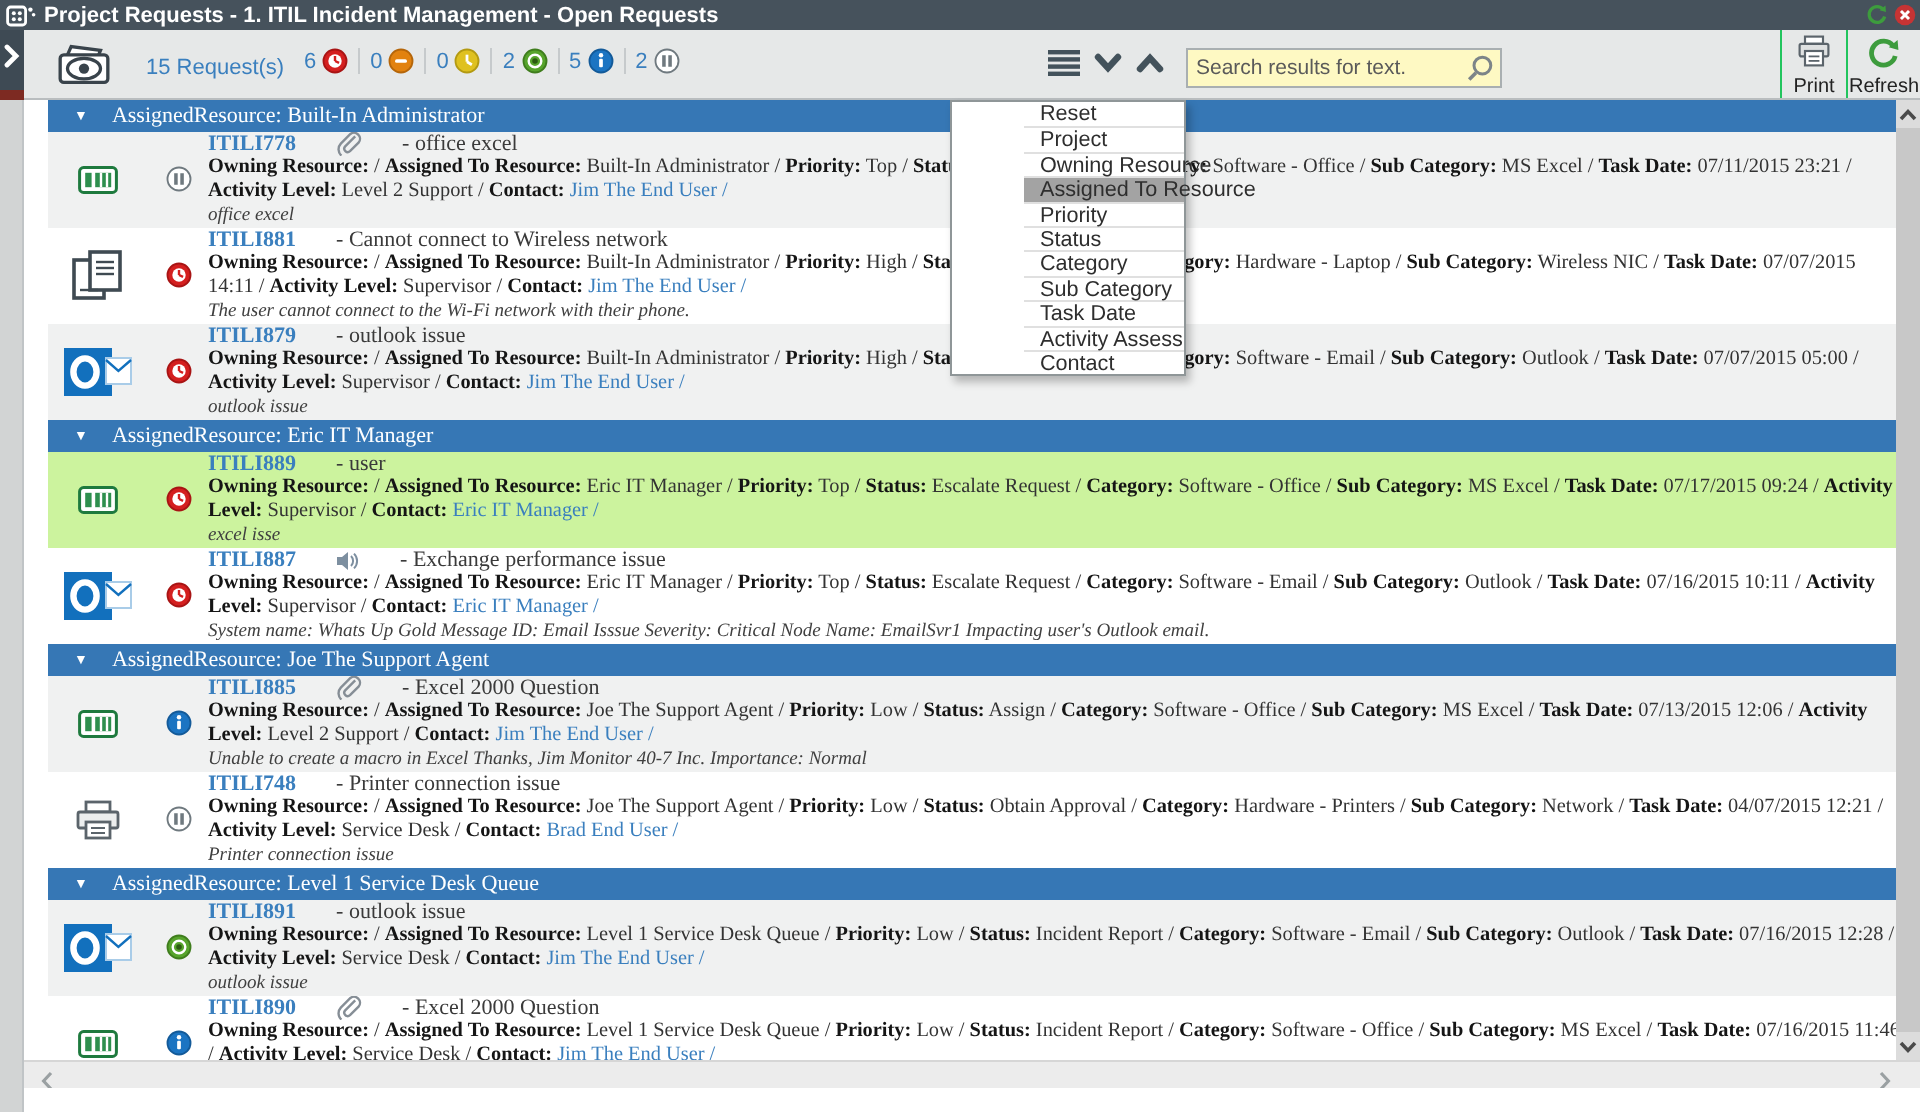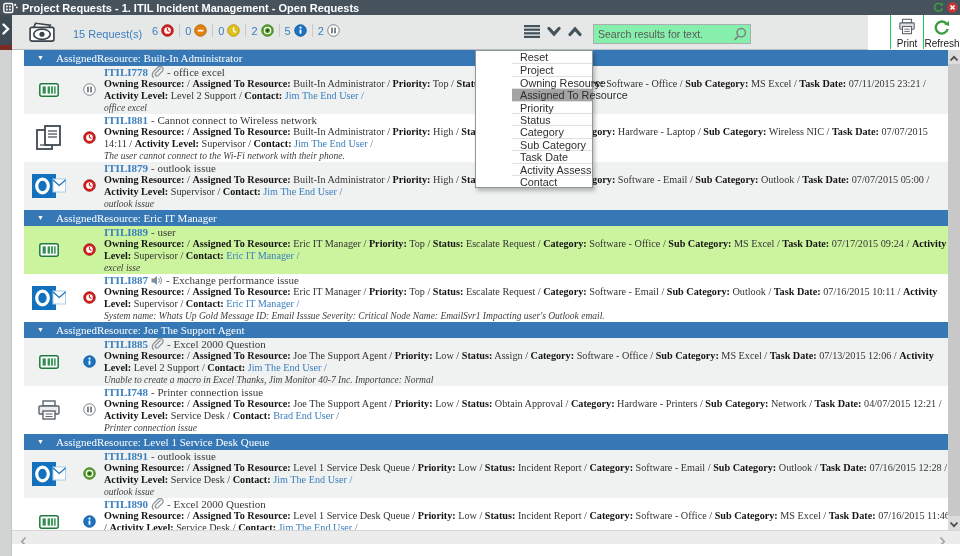--- a/index.html
+++ b/index.html
@@ -13,48 +13,48 @@
   .titlebar .ttl{color:#fff;font-size:11px;font-weight:bold;margin-left:4px;white-space:nowrap;}
   .tb-btns{position:absolute;right:2px;top:1.5px;display:flex;gap:3px;align-items:center;}
   .tb-btns span{display:flex;}
 
   
   .leftstrip{position:absolute;left:0;top:15px;bottom:0;width:12px;background:#d2d4d4;border-right:1px solid #c0c4c6;}
   .expand-btn{position:absolute;left:0;top:0;width:12px;height:30px;background:#3e4a54;display:flex;align-items:center;justify-content:center;cursor:pointer;}
   .expand-accent{position:absolute;left:0;top:30px;width:12px;height:5px;background:#7d2a22;}
 
   
-  .toolbar{position:absolute;top:15px;left:12px;width:856px;height:35px;background:#e6e8e8;border-bottom:1px solid #b9bdbf;}
+  .toolbar{position:absolute;top:15px;left:12px;width:948px;height:35px;background:#e6e8e8;border-bottom:1px solid #b9bdbf;}
   .eye{position:absolute;left:16px;top:6px;cursor:pointer;}
   .reqcount{position:absolute;left:61px;top:13px;font-size:11px;color:#3a7fbe;white-space:nowrap;}
   .counters{position:absolute;left:140px;top:9px;display:flex;align-items:center;font-size:11px;color:#3a7fbe;}
   .counter{display:flex;align-items:center;gap:3px;cursor:pointer;}
   .counter .cicon{display:flex;}
   .cdiv{width:1px;height:13px;background:#c6cacc;margin:0 5px;}
   .sorticons{position:absolute;left:512px;top:10px;display:flex;gap:7px;align-items:center;}
   .sorticons span{display:flex;cursor:pointer;}
-  .search{position:absolute;left:581px;top:9px;width:158px;height:20px;border:1px solid #a9afb1;background:#86efac;display:flex;align-items:center;}
+  .search{position:absolute;left:581px;top:9px;width:158px;height:20px;border:1px solid #a9afb1;background:#fef9c3;display:flex;align-items:center;}
   .search input{border:none;outline:none;flex:1;min-width:0;font-size:10.5px;padding:0 4px;color:#333;background:transparent;font-family:"Liberation Sans",sans-serif;}
   .search input::placeholder{color:#5a5a5a;}
   .search .mag{display:flex;padding-right:3px;cursor:pointer;}
   .tbtn{position:absolute;top:0;height:34px;border-left:1px solid #22c55e;display:flex;flex-direction:column;align-items:center;justify-content:flex-end;font-size:10px;color:#222;cursor:pointer;gap:1px;}
   .btn-print{left:878px;width:33px;}
   .btn-refresh{left:911px;width:37px;}
 
   
   .content{position:absolute;top:50px;left:24px;width:936px;height:480px;overflow:hidden;background:#fff;font-family:Liberation Serif, serif;}
   .ghead{height:16px;background:#3677b5;color:#fff;font-size:11px;display:flex;align-items:center;padding-left:13px;cursor:pointer;}
   .ghead .tri{font-size:7px;margin-right:12px;line-height:16px;}
   .row{display:flex;height:48px;overflow:hidden;background:#fff;}
   .row.alt{background:#f0f1f1;}
   .row.hl{background:#ccf39e;}
   .cell-file{width:50px;flex:none;display:flex;align-items:center;justify-content:center;}
   .cell-status{width:30px;flex:none;display:flex;justify-content:center;align-items:flex-start;padding-top:17px;}
   .cell-text{flex:1;min-width:0;padding:0 8px 0 0;}
-  .line1{font-size:11px;line-height:12px;color:#3a3a3a;display:flex;align-items:center;gap:3px;white-space:nowrap;}
+  .line1{font-size:11px;line-height:12px;color:#3a3a3a;display:flex;align-items:center;gap:20px;white-space:nowrap;}
   .rid{color:#3a7fbe;font-weight:bold;text-decoration:none;}
   .mini{display:flex;}
   .rtitle{color:#3a3a3a;}
   .meta{font-size:10.2px;line-height:12px;color:#333;}
   .meta .lbl{font-weight:bold;color:#151515;}
   .meta .lnk{color:#3a7fbe;cursor:pointer;}
   .note{font-size:9.5px;line-height:12px;font-style:italic;color:#3f3f3f;white-space:nowrap;overflow:hidden;}
 
   
   .menu{position:absolute;left:475px;top:50px;width:118px;background:#fff;border:1px solid #8f9698;

